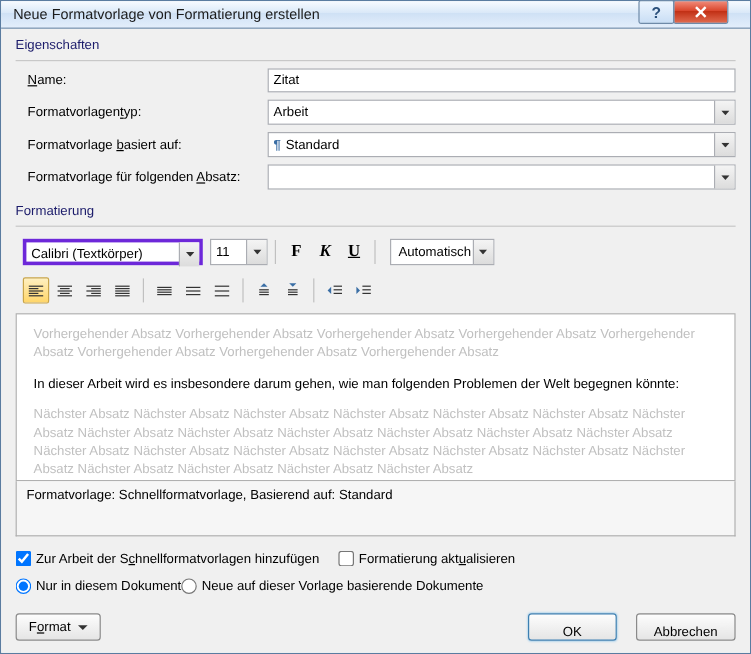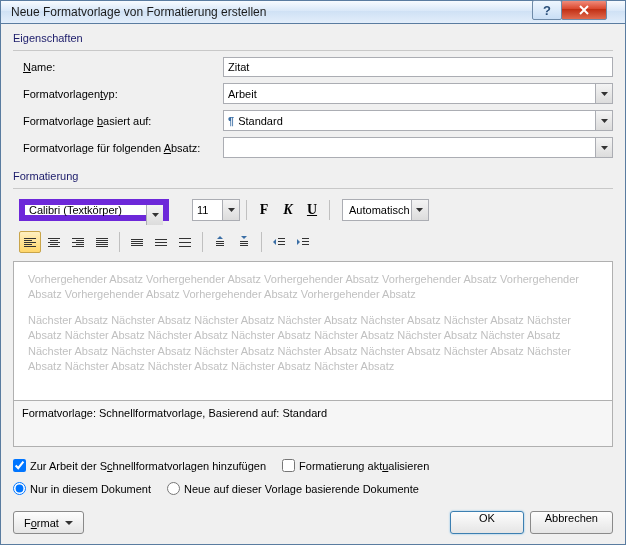--- a/index.html
+++ b/index.html
@@ -17,43 +17,43 @@
 .group { border-top: 1px solid #c8c8c8; padding-top: 6px; margin-top: -2px; }
 .row { display: flex; align-items: center; margin-bottom: 6px; justify-content: space-between; }
 .row label { width: 210px; padding-left: 10px; }
 .u { text-decoration: underline; }
 .txt { flex: 1; height: 20px; border: 1px solid #abadb3; padding: 2px 4px; background: #fff; }
 .combo { flex: 1; height: 21px; border: 1px solid #abadb3; background: #fff; display: flex; align-items: center; padding: 0 0 0 4px; position: relative; }
 .combo .dd { position: absolute; right: 0; top: 0; width: 17px; height: 19px; background: linear-gradient(#f4f4f4,#dcdcdc); border-left: 1px solid #abadb3; display: flex; align-items: center; justify-content: center; }
 .dd svg, .dd2 svg { width: 7px; height: 4px; }
 .pilcrow { color: #3a6ea5; font-weight: bold; margin-right: 4px; }
 .toolbar { display: flex; align-items: center; gap: 2px; padding: 4px 0 4px 6px; flex-wrap: wrap; }
-.font-combo { width: 150px; height: 22px; border: 6px solid #6d28d9; background: #fff; display: flex; align-items: center; padding-left: 4px; position: relative; }
-.size-combo { width: 48px; height: 22px; border: 1px solid #abadb3; background: #fff; display: flex; align-items: center; padding-left: 4px; position: relative; margin-left: 21px; }
+.font-combo { width: 150px; height: 22px; border: 3px solid #6d28d9; background: #fff; display: flex; align-items: flex-end; padding-left: 4px; position: relative; }
+.size-combo { width: 48px; height: 22px; border: 1px solid #abadb3; background: #fff; display: flex; align-items: center; padding-left: 4px; position: relative; margin-left: 4px; }
 .dd2 { position: absolute; right: 0; top: 0; width: 17px; height: 20px; background: linear-gradient(#f4f4f4,#dcdcdc); border-left: 1px solid #abadb3; display: flex; align-items: center; justify-content: center; }
 .btn { width: 22px; height: 22px; display: flex; align-items: center; justify-content: center; border: 1px solid transparent; border-radius: 2px; }
 .btn.active { border: 1px solid #c9a54a; background: linear-gradient(#fff0c0,#ffd66a); }
 .btn b { font-family: "Times New Roman", serif; font-size: 14px; font-weight: bold; }
 .btn i { font-family: "Times New Roman", serif; font-size: 14px; font-style: italic; font-weight: bold; }
 .btn .und { font-family: "Times New Roman", serif; font-size: 14px; text-decoration: underline; font-weight: bold; }
 .sep { width: 1px; height: 20px; background: #c0c0c0; margin: 0 4px; }
 .color-combo { height: 22px; border: 1px solid #abadb3; background: #fff; display: flex; align-items: center; padding: 0 18px 0 6px; position: relative; margin-left: 6px; }
 .align-row { display: flex; gap: 2px; padding: 6px 0 8px 6px; align-items: center; }
 .preview { border: 1px solid #b0b0b0; background: #fff; height: 140px; padding: 10px 14px; overflow: hidden; font-size: 10px; line-height: 1.4; }
 .prev-ghost { color: #c0c0c0; margin-bottom: 10px; }
 .prev-ghost2 { color: #c0c0c0; margin-top: 10px; }
 .prev-main { color: #000; margin: 8px 0; }
 .info { border: 1px solid #b0b0b0; border-top: none; background: #f6f6f6; padding: 6px 8px; height: 46px; font-size: 11px; }
 .checks { display: flex; gap: 16px; padding: 6px 0 2px 0; align-items: center; }
 .checks label, .radios label { display: flex; align-items: center; gap: 4px; }
-.radios { display: flex; gap: 16px; padding: 2px 0 6px 0; }
+.radios { display: flex; gap: 0; padding: 2px 0 6px 0; }
 input[type=checkbox], input[type=radio] { margin: 0; }
 .footer { display: flex; align-items: center; padding-top: 4px; }
 .push { flex: 1; }
-.wbtn { height: 23px; padding: 0 14px; border: 1px solid #8a8a8a; border-radius: 3px; background: linear-gradient(#fdfdfd,#e5e5e5); margin-left: 6px; display: flex; align-items: flex-start; }
+.wbtn { height: 23px; padding: 0 14px; border: 1px solid #8a8a8a; border-radius: 3px; background: linear-gradient(#fdfdfd,#e5e5e5); margin-left: 16px; display: flex; align-items: flex-end; }
 .wbtn.primary { border: 1px solid #3c7fb1; box-shadow: 0 0 2px #6fb7e8; padding: 0 28px; }
 .fmt-btn { height: 23px; padding: 0 10px; border: 1px solid #8a8a8a; border-radius: 3px; background: linear-gradient(#fdfdfd,#e5e5e5); display: flex; align-items: center; gap: 6px; }
 .tri { width: 0; height: 0; border-left: 4px solid transparent; border-right: 4px solid transparent; border-top: 4px solid #333; }
 .align-icon { display: flex; flex-direction: column; gap: 1px; }
 .align-icon span { height: 1px; background: #333; display: block; }
 </style>
 </head>
 <body>
 
 <div class="window">
@@ -244,20 +244,21 @@
               <polygon points="4,7 1,4 1,10" fill="#3a6ea5"></polygon>
               <rect x="6" y="3" width="7" height="1" fill="#333"></rect>
               <rect x="6" y="6" width="7" height="1" fill="#333"></rect>
               <rect x="6" y="9" width="7" height="1" fill="#333"></rect>
             </svg>
           </div>
       </div>
 
       <div class="preview">
         <div class="prev-ghost">Vorhergehender Absatz Vorhergehender Absatz Vorhergehender Absatz Vorhergehender Absatz Vorhergehender Absatz Vorhergehender Absatz Vorhergehender Absatz Vorhergehender Absatz</div>
+        <div class="prev-main">In dieser Arbeit wird es insbesondere darum gehen, wie man folgenden Problemen der Welt begegnen könnte:</div>
         <div class="prev-ghost2">Nächster Absatz Nächster Absatz Nächster Absatz Nächster Absatz Nächster Absatz Nächster Absatz Nächster Absatz Nächster Absatz Nächster Absatz Nächster Absatz Nächster Absatz Nächster Absatz Nächster Absatz Nächster Absatz Nächster Absatz Nächster Absatz Nächster Absatz Nächster Absatz Nächster Absatz Nächster Absatz Nächster Absatz Nächster Absatz Nächster Absatz Nächster Absatz</div>
       </div>
       <div class="info">Formatvorlage: Schnellformatvorlage, Basierend auf: Standard</div>
     </div>
 
     <div class="checks">
       <label>
           <input type="checkbox" checked="" style="">
           <span><span>Zur Arbeit der S</span><span class="u">c</span><span>hnellformatvorlagen hinzufügen</span></span>
         </label>

